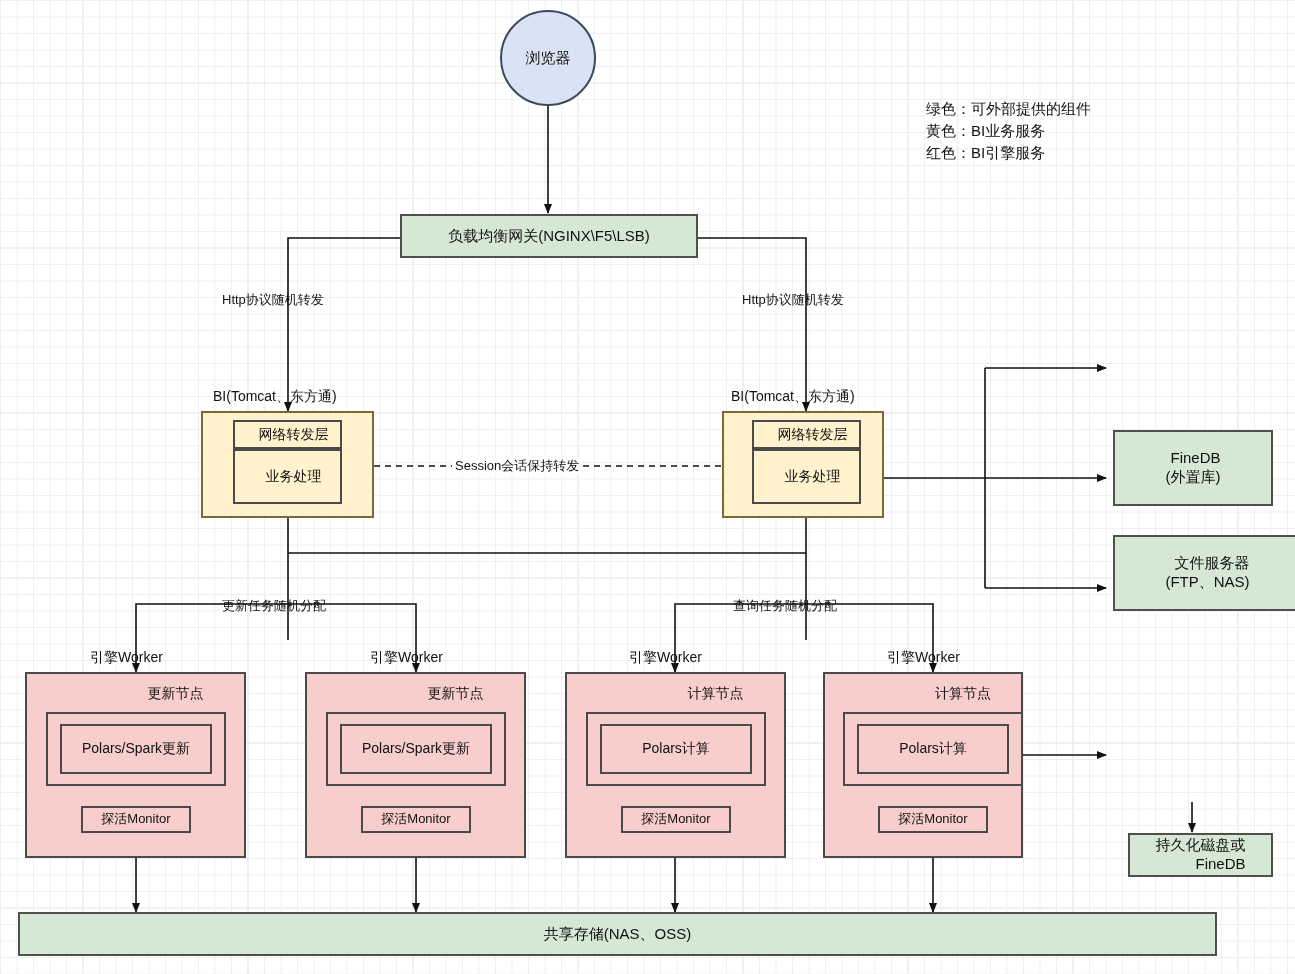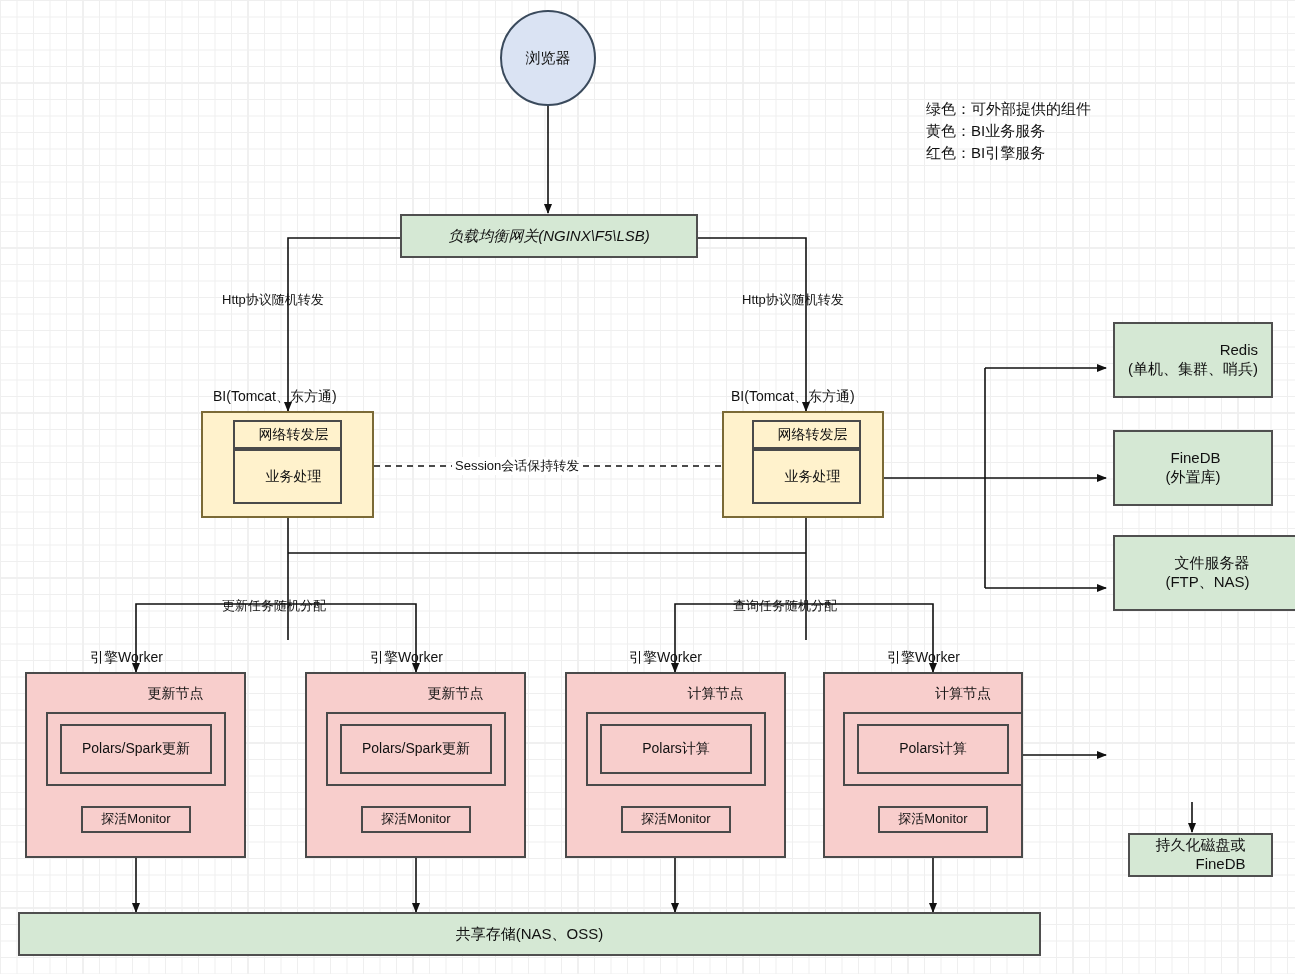--- a/index.html
+++ b/index.html
@@ -164,40 +164,38 @@
       <path d="M1192,802 L1192,832" marker-end="url(#arrow)"></path>
     </g>
   </svg>
 
   <div class="legend f15" style="left:926px; top:98px;">绿色：可外部提供的组件
 黄色：BI业务服务
 红色：BI引擎服务</div>
 
   <div class="node circle f15" style="left:500px; top:10px; width:96px; height:96px;">浏览器</div>
 
-  <div class="node green f15" style="left:400px; top:214px; width:298px; height:44px;font-style:italic;">负载均衡网关(NGINX\F5\LSB)</div>
+  <div class="node green f15" style="left:400px; top:214px; width:298px; height:44px;">负载均衡网关(NGINX\F5\LSB)</div>
 
   <div class="edge-label f13" style="left:222px; top:291px;">Http协议随机转发</div>
   <div class="edge-label f13" style="left:742px; top:291px;">Http协议随机转发</div>
   <div class="edge-label f13" style="left:452px; top:457px; background:#ffffff; padding:0 3px;">Session会话保持转发</div>
   <div class="edge-label f13" style="left:222px; top:597px;">更新任务随机分配</div>
   <div class="edge-label f13" style="left:733px; top:597px;">查询任务随机分配</div>
 
   <div class="plainlabel f14" style="left:213px; top:388px;">BI(Tomcat、东方通)</div>
   <div class="node yellow-outer" style="left:201px; top:411px; width:173px; height:107px;"></div>
   <div class="node inner-yellow f14" style="left:233px; top:420px; width:109px; height:29px;">网络转发层</div>
   <div class="node inner-yellow f14" style="left:233px; top:449px; width:109px; height:55px;">业务处理</div>
 
   <div class="plainlabel f14" style="left:731px; top:388px;">BI(Tomcat、东方通)</div>
   <div class="node yellow-outer" style="left:722px; top:411px; width:162px; height:107px;"></div>
   <div class="node inner-yellow f14" style="left:752px; top:420px; width:109px; height:29px;">网络转发层</div>
   <div class="node inner-yellow f14" style="left:752px; top:449px; width:109px; height:55px;">业务处理</div>
 
-  <div class="node green f15" style="left:1113px; top:322px; width:160px; height:76px;">Redis
-(单机、集群、哨兵)</div>
   <div class="node green f15" style="left:1113px; top:430px; width:160px; height:76px;">FineDB
 (外置库)</div>
   <div class="node green f15" style="left:1113px; top:535px; width:189px; height:76px;">文件服务器
 (FTP、NAS)</div>
 
   <div class="plainlabel f14" style="left:90px; top:649px;">引擎Worker</div>
   <div class="node red" style="left:25px; top:672px; width:221px; height:186px;"></div>
   <div class="node-title" style="left:25px; width:221px; top:685px;">更新节点</div>
   <div class="worker-ring" style="left:46px; top:712px; width:180px; height:74px;"></div>
   <div class="node f14" style="left:60px; top:724px; width:152px; height:50px; border:2px solid #4a4a4a;">Polars/Spark更新</div>
@@ -220,15 +218,15 @@
   <div class="plainlabel f14" style="left:887px; top:649px;">引擎Worker</div>
   <div class="node red" style="left:823px; top:672px; width:200px; height:186px;"></div>
   <div class="node-title" style="left:823px; width:200px; top:685px;">计算节点</div>
   <div class="worker-ring" style="left:843px; top:712px; width:180px; height:74px;"></div>
   <div class="node f14" style="left:857px; top:724px; width:152px; height:50px; border:2px solid #4a4a4a;">Polars计算</div>
   <div class="node f13" style="left:878px; top:806px; width:110px; height:27px; border:2px solid #4a4a4a;">探活Monitor</div>
 
   <div class="node green f15" style="left:1128px; top:833px; width:145px; height:44px;">持久化磁盘或
 FineDB</div>
 
-  <div class="node green f15" style="left:18px; top:912px; width:1023px; height:44px;">共享存储(NAS、OSS)</div>
+  <div class="node green f15" style="left:18px; top:912px; width:1199px; height:44px;">共享存储(NAS、OSS)</div>
 
 </div>
 
 </body></html>

